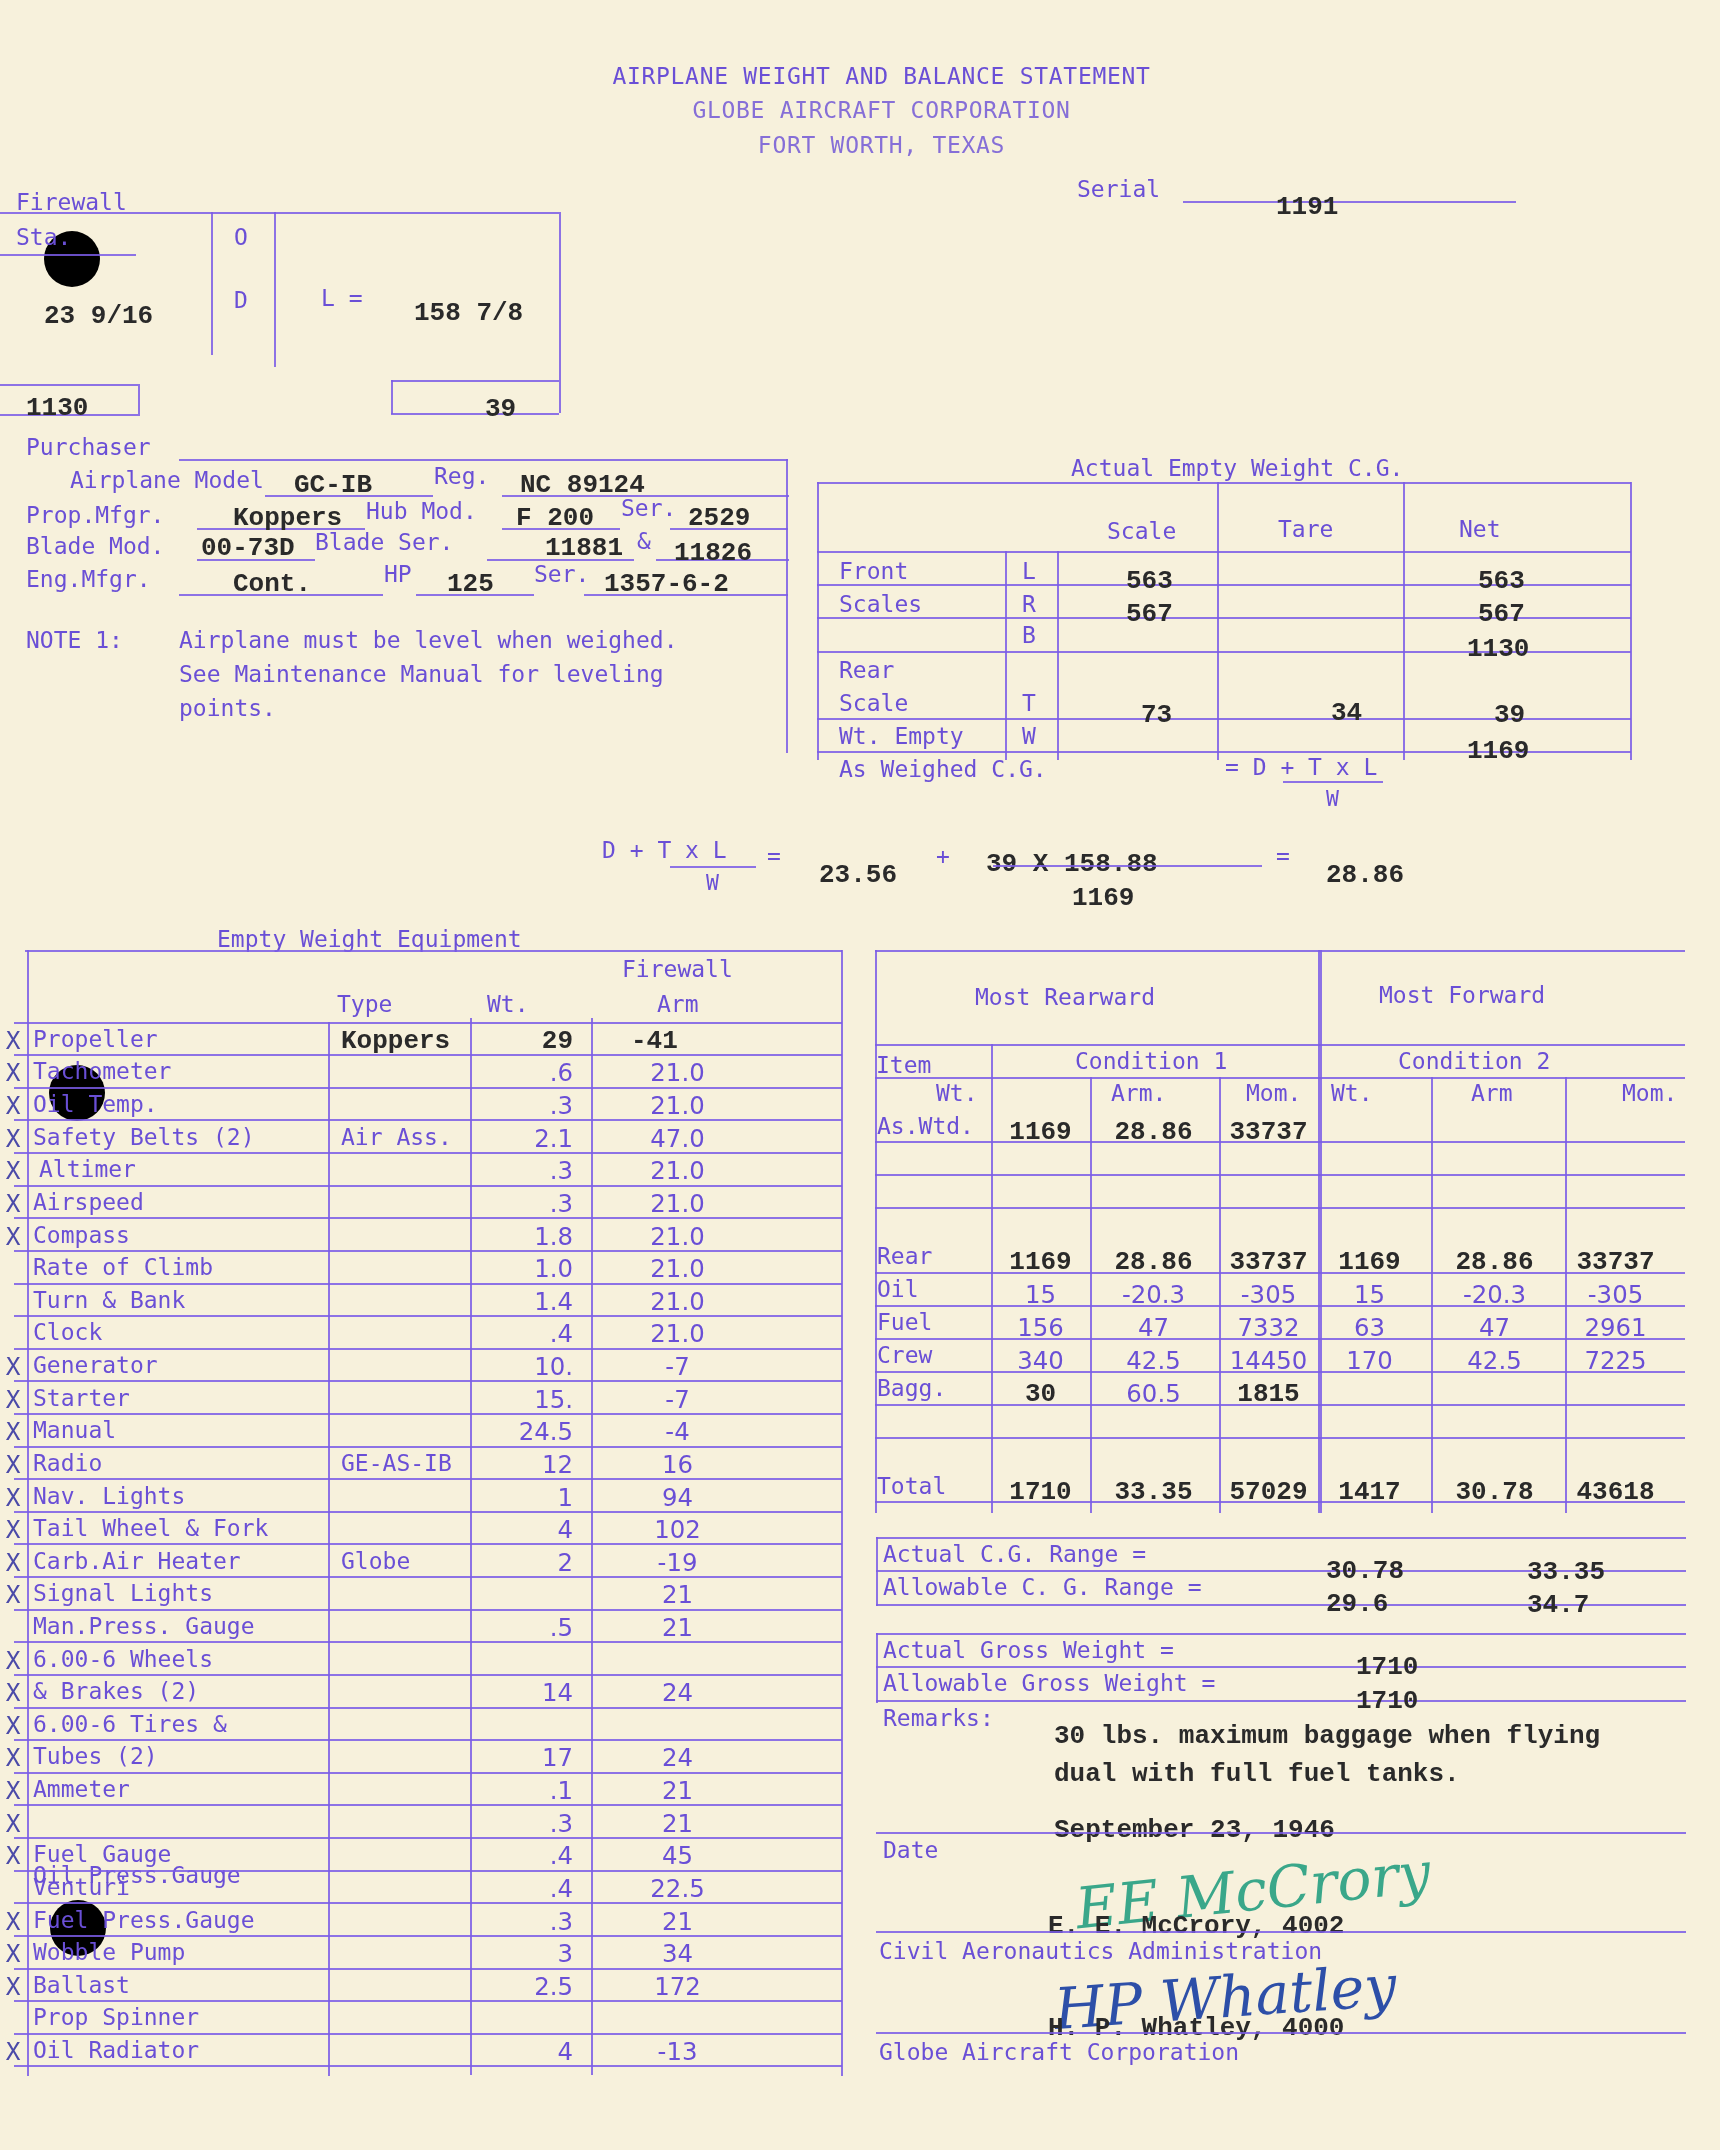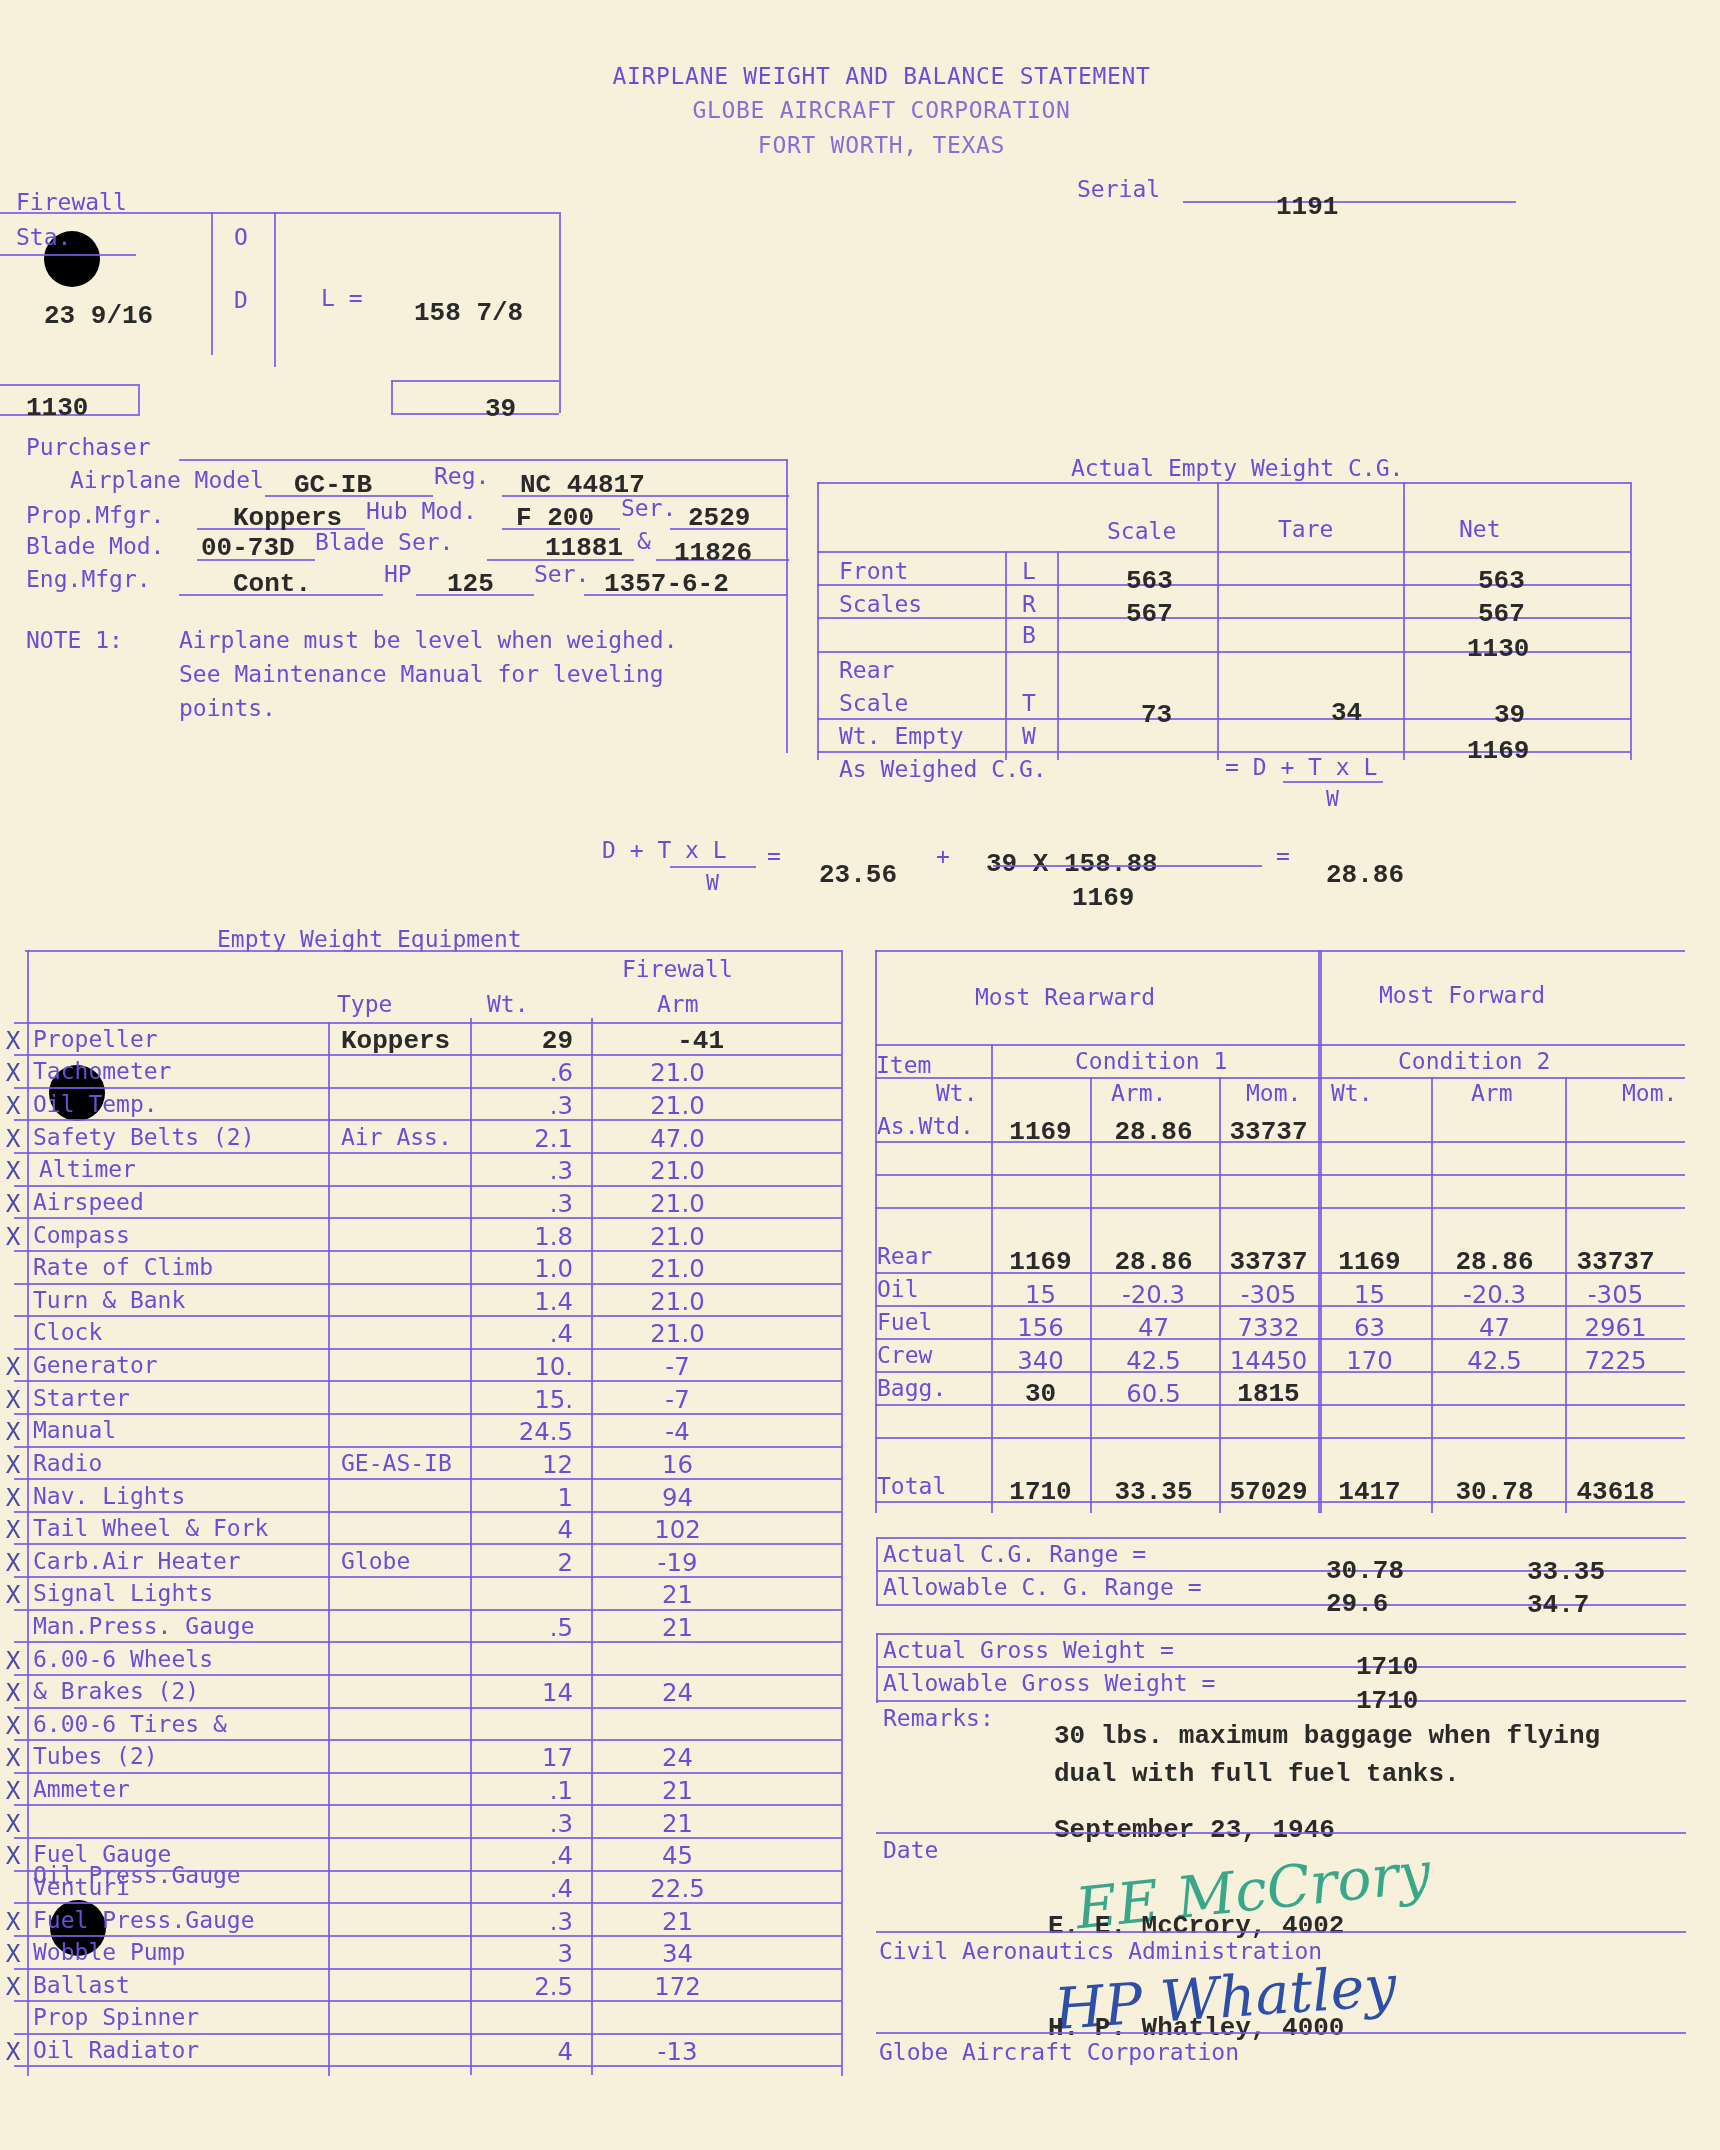--- a/index.html
+++ b/index.html
@@ -65,21 +65,21 @@
 <div>
   <div class="abs lbl" style="left:26px;top:434px;">Purchaser</div>
   <div class="hline" style="left:179px;top:459px;width:609px;"></div>
   <div class="vline" style="left:786px;top:459px;height:294px;"></div>
 
   <div class="abs lbl" style="left:26px;top:467px;margin-left:44px;">Airplane Model</div>
   <div class="hline" style="left:265px;top:495px;width:168px;"></div>
   <div class="abs val ink" style="left:294px;top:470px;">GC-IB</div>
   <div class="abs lbl" style="left:434px;top:463px;">Reg.</div>
   <div class="hline" style="left:502px;top:495px;width:287px;"></div>
-  <div class="abs val ink" style="left:520px;top:470px;">NC 44817</div>
+  <div class="abs val ink" style="left:520px;top:470px;">NC 89124</div>
 
   <div class="abs lbl" style="left:26px;top:502px;">Prop.Mfgr.</div>
   <div class="hline" style="left:197px;top:528px;width:168px;"></div>
   <div class="abs val ink" style="left:233px;top:503px;">Koppers</div>
   <div class="abs lbl" style="left:366px;top:498px;">Hub Mod.</div>
   <div class="hline" style="left:502px;top:528px;width:118px;"></div>
   <div class="abs val ink" style="left:516px;top:503px;">F 200</div>
   <div class="abs lbl" style="left:621px;top:495px;">Ser.</div>
   <div class="hline" style="left:670px;top:528px;width:118px;"></div>
   <div class="abs val ink" style="left:688px;top:503px;">2529</div>
@@ -184,21 +184,21 @@
   <div class="abs lbl" style="left:622px;top:956px;">Firewall</div>
   <div class="abs lbl" style="left:337px;top:991px;">Type</div>
   <div class="abs lbl" style="left:487px;top:991px;">Wt.</div>
   <div class="abs lbl" style="left:657px;top:991px;">Arm</div>
   <div class="hline" style="left:14.3px;top:1022px;width:828px;"></div>
   <div id="eq-rows">
       <div class="xmark" style="left: 5.7px; top: 1026px;">X</div>
       <div class="abs lbl" style="left: 33px; top: 1026px;">Propeller</div>
       <div class="abs val ink" style="left: 341px; top: 1026px;">Koppers</div>
       <div class="abs val ink" style="left: 480px; top: 1026px; width: 93px; text-align: right;">29</div>
-      <div class="abs val ink" style="left: 631px; top: 1026px; width: 93px; text-align: right; font-family: Liberation Mono, monospace;">-41</div>
+      <div class="abs val ink" style="left: 631px; top: 1026px; width: 93px; text-align: left; font-family: Liberation Mono, monospace;">-41</div>
       <div class="hline" style="left: 14.3px; top: 1054px; width: 828px;"></div>
       <div class="xmark" style="left: 5.7px; top: 1058px;">X</div>
       <div class="abs lbl" style="left: 33px; top: 1058px;">Tachometer</div>
       <div class="abs lbl" style="left: 341px; top: 1058px;"></div>
       <div class="abs hand" style="left: 480px; top: 1058px; width: 93px; text-align: right;">.6</div>
       <div class="abs hand" style="left: 631px; top: 1058px; width: 93px; text-align: center;">21.0</div>
       <div class="hline" style="left: 14.3px; top: 1087px; width: 828px;"></div>
       <div class="xmark" style="left: 5.7px; top: 1091px;">X</div>
       <div class="abs lbl" style="left: 33px; top: 1091px;">Oil Temp.</div>
       <div class="abs lbl" style="left: 341px; top: 1091px;"></div>

